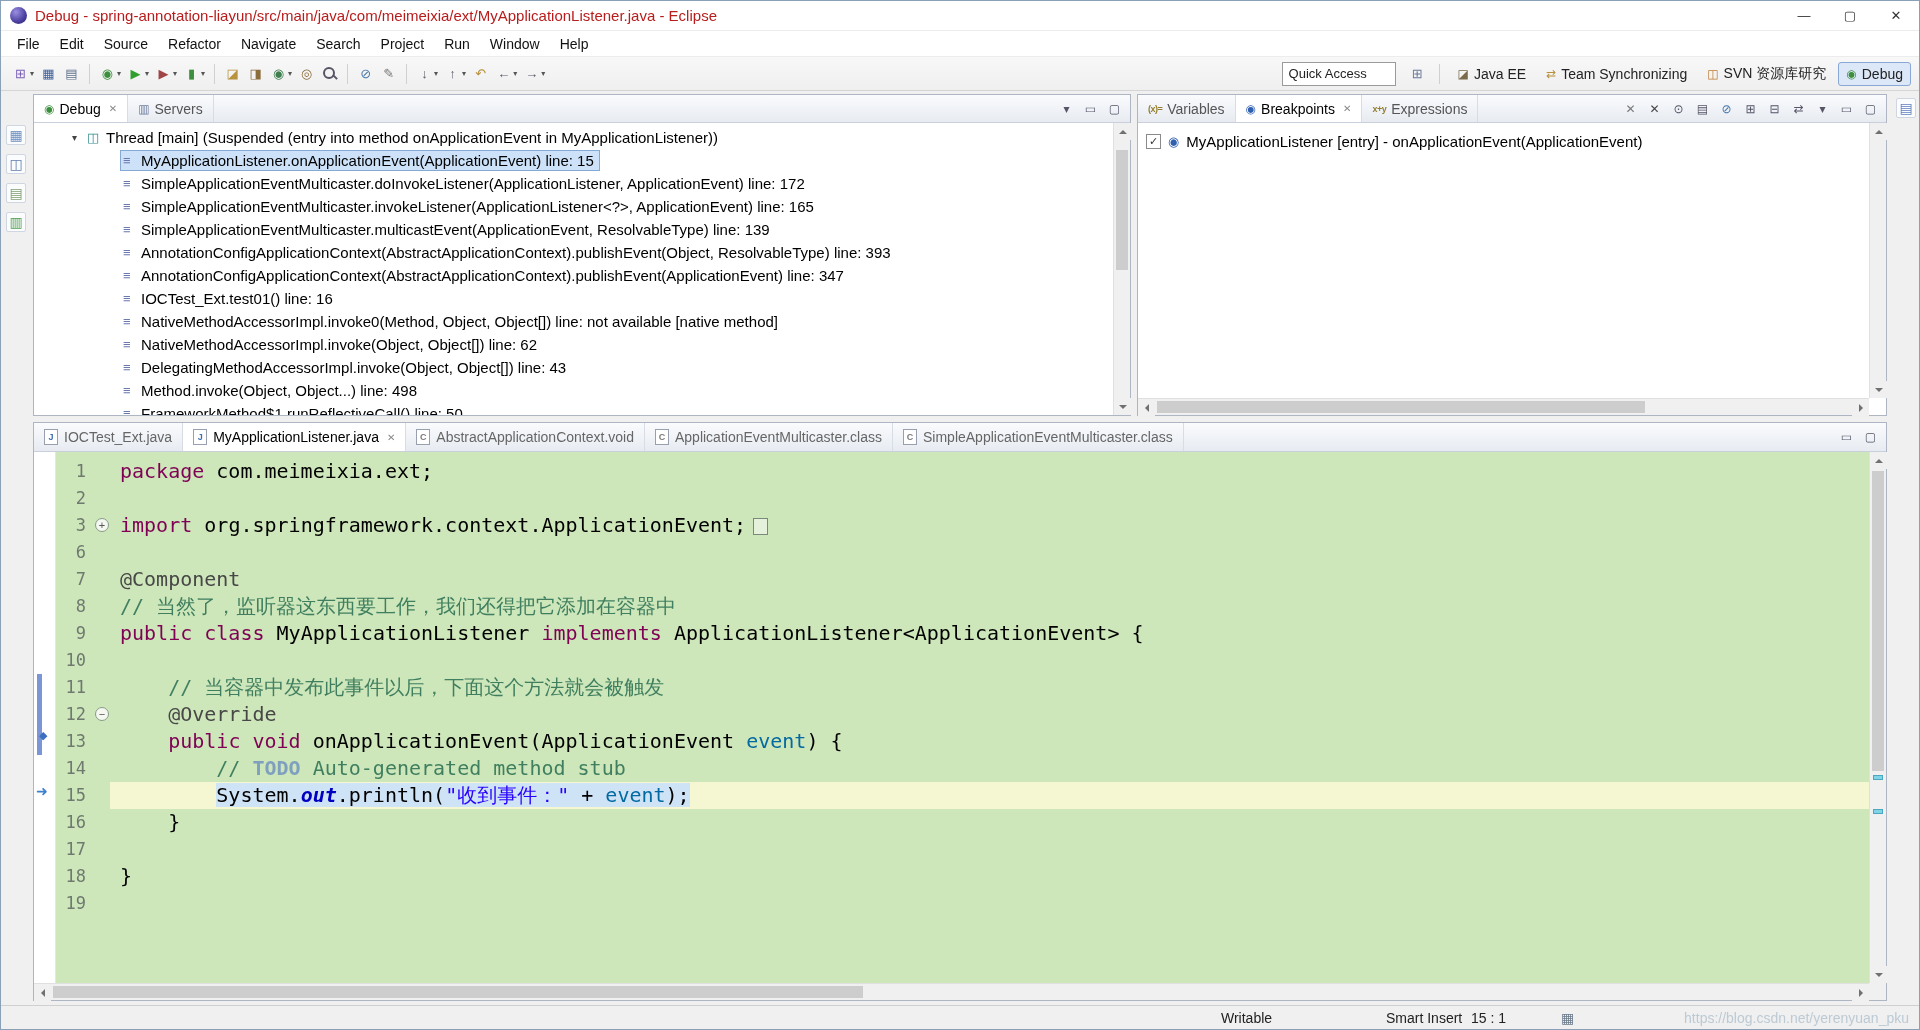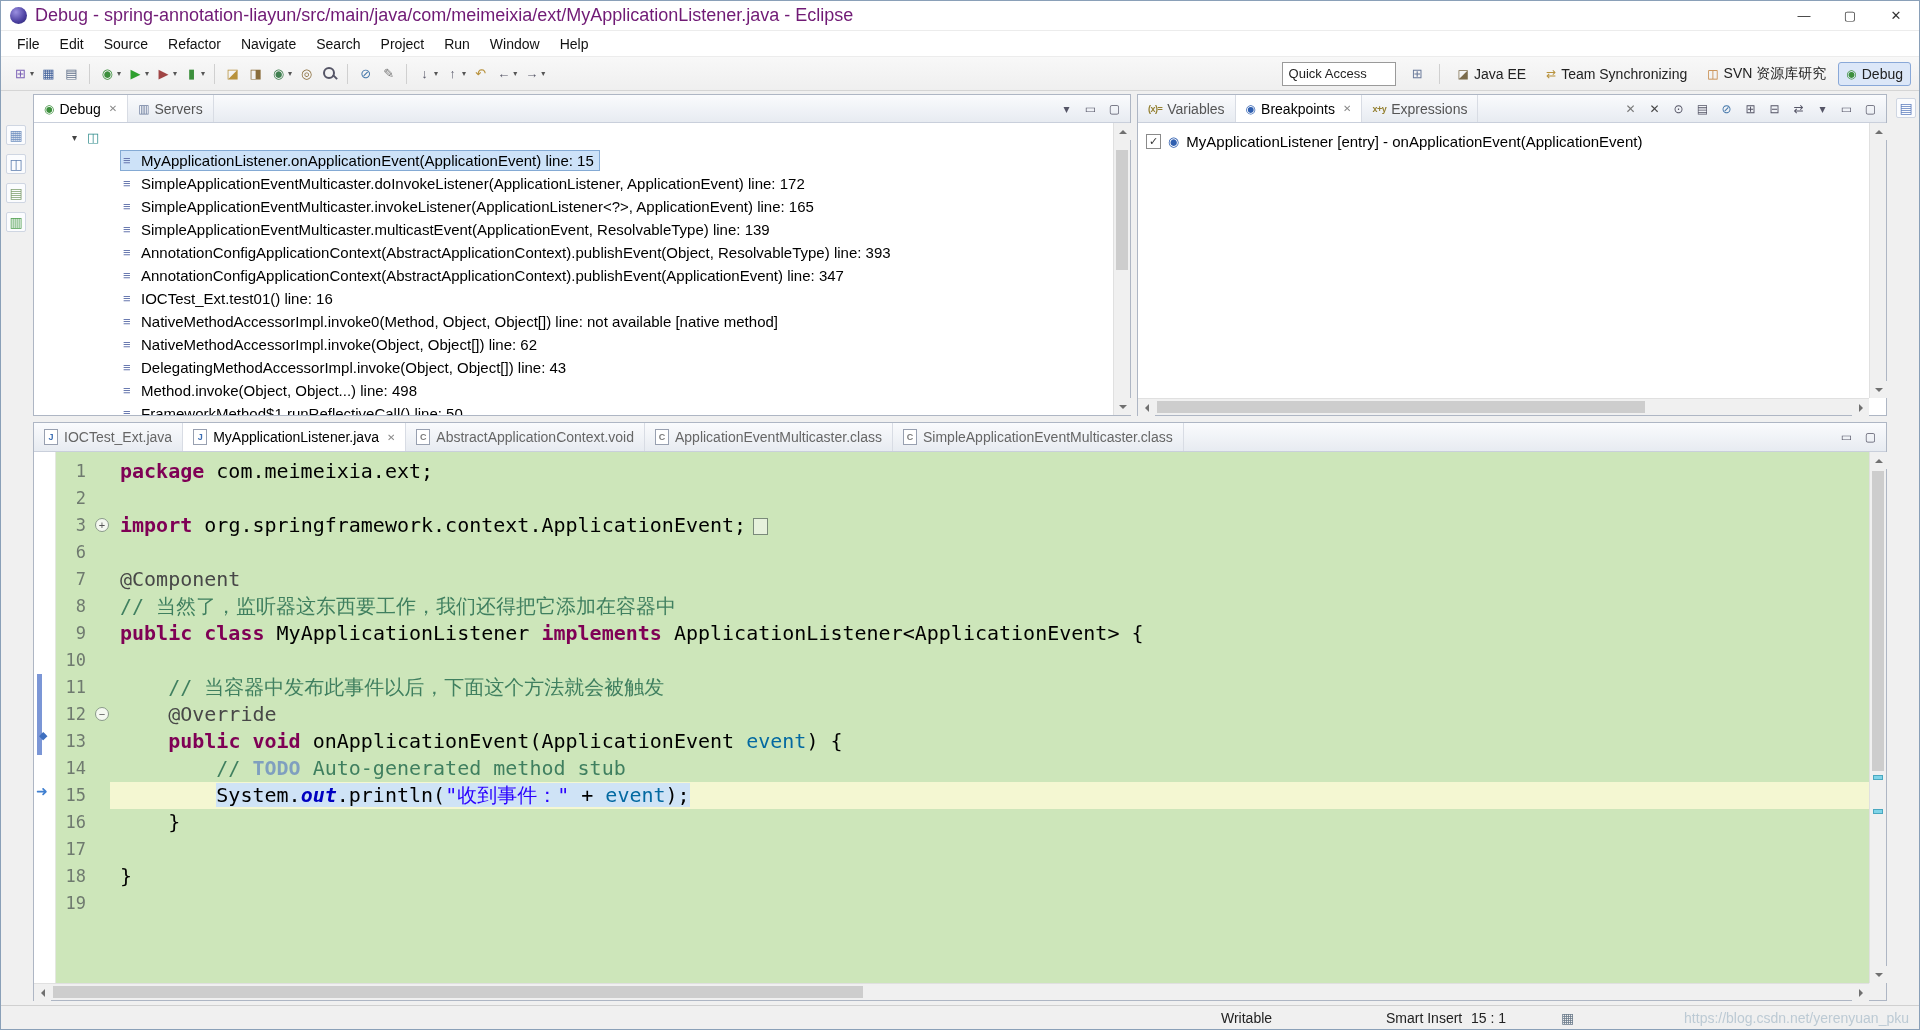--- a/index.html
+++ b/index.html
@@ -2,21 +2,21 @@
 <html><head>
 <meta charset="utf-8">
 <style>
   *{box-sizing:border-box;margin:0;padding:0;}
   body{background:#d8d8d8;font-family:"Liberation Sans",sans-serif;}
   .app{position:relative;width:1920px;height:1030px;background:#f0f0f0;border:1px solid #8aa0b8;overflow:hidden;}
 
   
   .titlebar{position:absolute;left:0;top:0;width:100%;height:30px;background:#ffffff;display:flex;align-items:center;border-bottom:1px solid #ececec;}
   .app-logo{width:17px;height:17px;border-radius:50%;margin:0 8px 0 9px;background:radial-gradient(circle at 35% 30%, #9a8fe0, #4a3f9f 60%, #262268);}
-  .title-text{font-size:18px;color:#701a75;}
+  .title-text{font-size:15px;color:#b91c1c;}
   .win-controls{margin-left:auto;display:flex;height:100%;}
   .win-btn{width:46px;height:100%;display:flex;align-items:center;justify-content:center;font-size:13px;color:#333;}
 
   
   .menubar{position:absolute;left:0;top:30px;width:100%;height:26px;background:#ffffff;display:flex;align-items:center;padding-left:6px;border-bottom:1px solid #ececec;}
   .menu-item{padding:0 10px;font-size:14px;color:#111;line-height:26px;}
 
   
   .toolbar{position:absolute;left:0;top:56px;width:100%;height:34px;background:linear-gradient(#f8f8f8,#efefef);border-bottom:1px solid #d5d5d5;display:flex;align-items:center;padding:0 8px;}
   .tb-btn{display:flex;align-items:center;height:26px;padding:0 3px;border-radius:3px;}
@@ -89,21 +89,21 @@
   .range-bar{position:absolute;left:3px;top:222px;width:5px;height:81px;background:#7b96d6;}
   .mk{position:absolute;font-size:12px;}
   .gutter{position:absolute;left:22px;top:0;bottom:17px;width:38px;padding-top:6px;background:#cde6ba;}
   .gnum{height:27px;line-height:27px;text-align:right;padding-right:8px;font:17px/27px "DejaVu Sans Mono",monospace;color:#6f7a6f;}
   .foldcol{position:absolute;left:60px;top:0;bottom:17px;width:16px;padding-top:6px;background:#cde6ba;}
   .fcell{height:27px;position:relative;}
   .fmark{position:absolute;left:1px;top:6px;width:14px;height:14px;border:1px solid #8a9a8a;border-radius:50%;background:#f4f8f0;color:#555;font-size:11px;line-height:12px;text-align:center;}
   .code-area{position:absolute;left:76px;right:17px;top:0;bottom:17px;overflow:hidden;padding-top:6px;}
   .crow{height:27px;line-height:27px;white-space:pre;font:20px/27px "DejaVu Sans Mono",monospace;padding-left:10px;}
   .crow.hl{background:#f4f7d2;}
-  .tok-kw{color:#7f0055;font-weight:bold;margin-top:45px;}
+  .tok-kw{color:#7f0055;font-weight:normal;margin-top:45px;}
   .tok-pl{color:#000;}
   .tok-cm{color:#3f7f5f;}
   .tok-ann{color:#474747;}
   .tok-todo{color:#7f9fbf;font-weight:bold;}
   .tok-str{color:#2a00ff;}
   .tok-fld{color:#0000c0;font-style:italic;font-weight:bold;}
   .tok-par{color:#0369a1;}
   .selbg{background:#cfe3f6;}
   .tok-foldbox{display:inline-block;width:15px;height:17px;border:1px solid #7a8a7a;margin-left:7px;background:#e6f1dc;vertical-align:-3px;}
   .ov-mark{position:absolute;right:3px;width:10px;height:5px;background:#7fd4e8;border:1px solid #4aa8c0;}
@@ -271,20 +271,21 @@
       <div class="vtools" id="debug-tools">
           <span class="vtool">▾</span>
           <span class="vtool">▭</span>
           <span class="vtool">▢</span>
         </div>
     </div>
     <div class="tree" id="debug-tree">
         <div class="trow thread">
           <span class="texp">▾</span>
           <span class="ticon" style="color: rgb(46, 139, 139);">◫</span>
+          <span class="tlabel">Thread [main] (Suspended (entry into method onApplicationEvent in MyApplicationListener))</span>
         </div>
         <div class="trow frame">
           <span class="frow selected">
             <span class="ficon">≡</span>
             <span class="flabel">MyApplicationListener.onApplicationEvent(ApplicationEvent) line: 15</span>
           </span>
         </div>
         <div class="trow frame">
           <span class="frow">
             <span class="ficon">≡</span>

